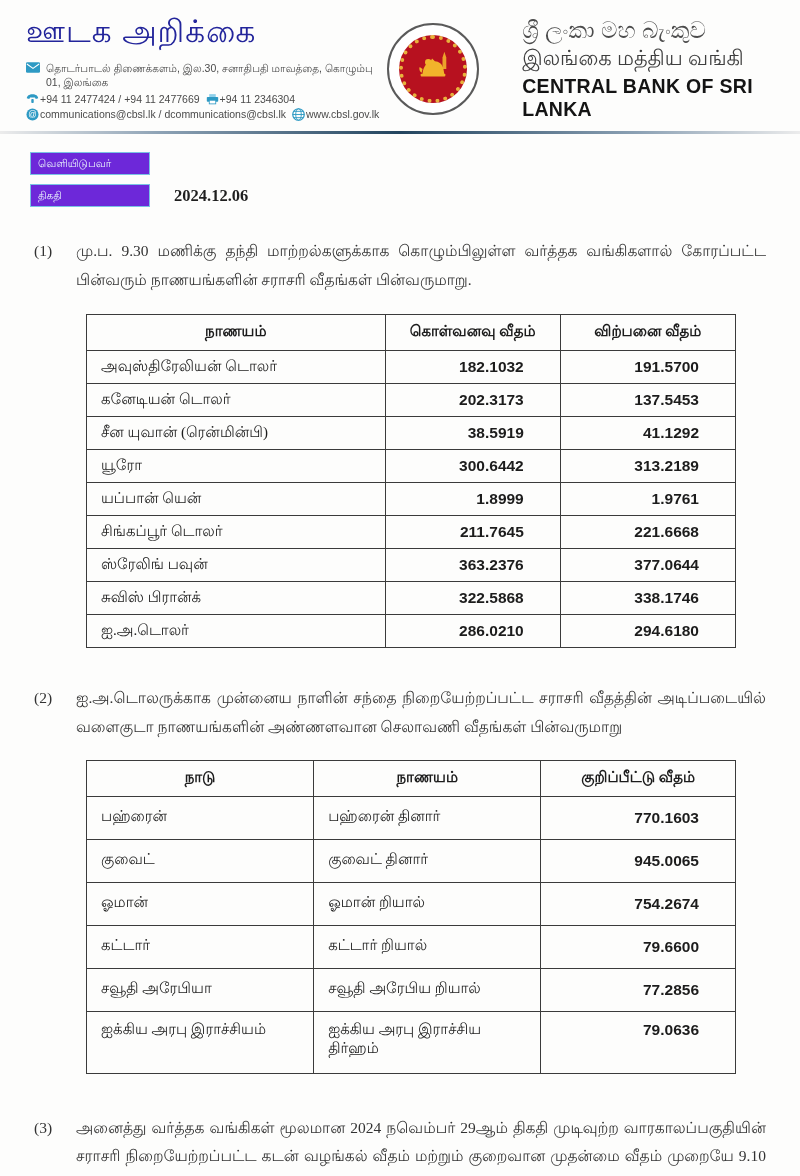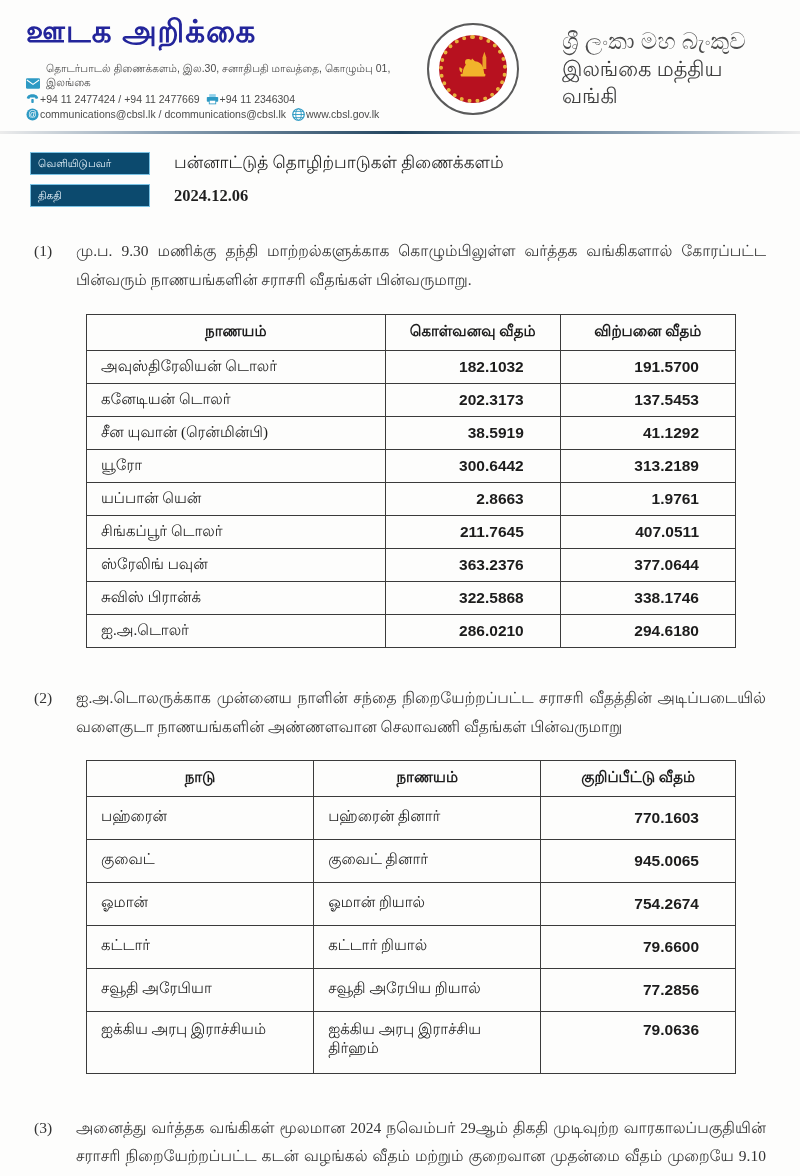--- a/index.html
+++ b/index.html
@@ -8,25 +8,25 @@
     width: 800px; height: 1176px; margin: 0; overflow: hidden;
     background: #fdfdfc; color: #2a2a2a;
     font-family: "Liberation Serif", serif;
     position: relative;
   }
 
   
   .header { display: flex; justify-content: space-between; padding: 12px 26px 4px 26px; }
   .masthead-title {
     font-family: "Liberation Sans", sans-serif;
-    font-weight: 700; font-size: 31px; color: #23259b; letter-spacing: 1px;
+    font-weight: 400; font-size: 31px; color: #23259b; letter-spacing: 1px;
     margin: 2px 0 8px 0;
   }
   .contact-line {
-    display: flex; align-items: flex-end; gap: 6px;
+    display: flex; align-items: flex-start; gap: 6px;
     font-family: "Liberation Sans", sans-serif;
     font-size: 10.5px; color: #4a4a4a; margin: 3px 0;
   }
   .contact-line .ic { width: 14px; height: 12px; display: inline-flex; flex: 0 0 auto; }
   .contact-line .seg { display: inline-flex; align-items: center; gap: 0; }
 
   .brand { display: flex; align-items: center; gap: 12px; margin-top: 2px; }
   .logo {
     width: 92px; height: 92px; border-radius: 50%;
     border: 2px solid #5a5a5a; background: #fff;
@@ -44,21 +44,21 @@
 
   .separator {
     height: 3px; width: 100%; margin-top: 4px;
     background: linear-gradient(90deg, #ececec 0%, #8da2b5 20%, #23455f 50%, #8da2b5 80%, #ececec 100%);
   }
 
   
   .meta { margin: 18px 0 0 30px; }
   .meta-row { display: flex; align-items: center; margin-bottom: 9px; }
   .meta-chip {
-    width: 120px; min-height: 23px; background: #0c4a6e; border: 1px solid #79c2e4;
+    width: 120px; min-height: 23px; background: #6d28d9; border: 1px solid #79c2e4;
     color: #eaf5fc; font-family: "Liberation Sans", sans-serif; font-size: 10.5px;
     display: flex; align-items: center; padding: 2px 7px; flex: 0 0 auto;
   }
   .meta-value { margin-left: 24px; font-size: 17px; color: #1f1f1f; }
   .meta-date  { margin-left: 24px; font-size: 16.5px; color: #1f1f1f; font-weight: 600; }
 
   
   .para { display: flex; margin: 0 34px; font-size: 15.5px; line-height: 1.85; color: #323232; }
   .para .pno { flex: 0 0 42px; }
   .para .ptext { flex: 1; text-align: justify; }
@@ -158,30 +158,30 @@
               <circle cx="15" cy="15" r="3.4"></circle>
               <path d="M8 26c-2-1-3-4-2-6l3 2z"></path>
             </g>
           </svg>
         </span>
       </div>
     </div>
     <div class="bank-names">
       <div class="bank-sinhala">ශ්‍රී ලංකා මහ බැංකුව</div>
       <div class="bank-tamil">இலங்கை மத்திய வங்கி</div>
+      <div class="bank-english">CENTRAL BANK OF SRI LANKA</div>
     </div>
   </div>
 </div>
 
 <div class="separator"></div>
 
 <div class="meta">
   <div class="meta-row">
     <div class="meta-chip">வெளியிடுபவர்</div>
-    <div class="meta-value">பன்னாட்டுத் தொழிற்பாடுகள் திணைக்களம்</div>
   </div>
   <div class="meta-row">
     <div class="meta-chip">திகதி</div>
     <div class="meta-date">2024.12.06</div>
   </div>
 </div>
 
 <div class="para p1">
   <span class="pno">(1)</span>
   <span class="ptext">மு.ப. 9.30 மணிக்கு தந்தி மாற்றல்களுக்காக கொழும்பிலுள்ள வர்த்தக வங்கிகளால் கோரப்பட்ட பின்வரும் நாணயங்களின் சராசரி வீதங்கள் பின்வருமாறு.</span>
@@ -216,27 +216,27 @@
       <td class="cnum">38.5919</td>
       <td class="cnum">41.1292</td>
     </tr>
     <tr>
       <td class="cname">யூரோ</td>
       <td class="cnum">300.6442</td>
       <td class="cnum">313.2189</td>
     </tr>
     <tr>
       <td class="cname">யப்பான் யென்</td>
-      <td class="cnum">2.8663</td>
+      <td class="cnum">1.8999</td>
       <td class="cnum">1.9761</td>
     </tr>
     <tr>
       <td class="cname">சிங்கப்பூர் டொலர்</td>
       <td class="cnum">211.7645</td>
-      <td class="cnum">407.0511</td>
+      <td class="cnum">221.6668</td>
     </tr>
     <tr>
       <td class="cname">ஸ்ரேலிங் பவுன்</td>
       <td class="cnum">363.2376</td>
       <td class="cnum">377.0644</td>
     </tr>
     <tr>
       <td class="cname">சுவிஸ் பிரான்க்</td>
       <td class="cnum">322.5868</td>
       <td class="cnum">338.1746</td>

